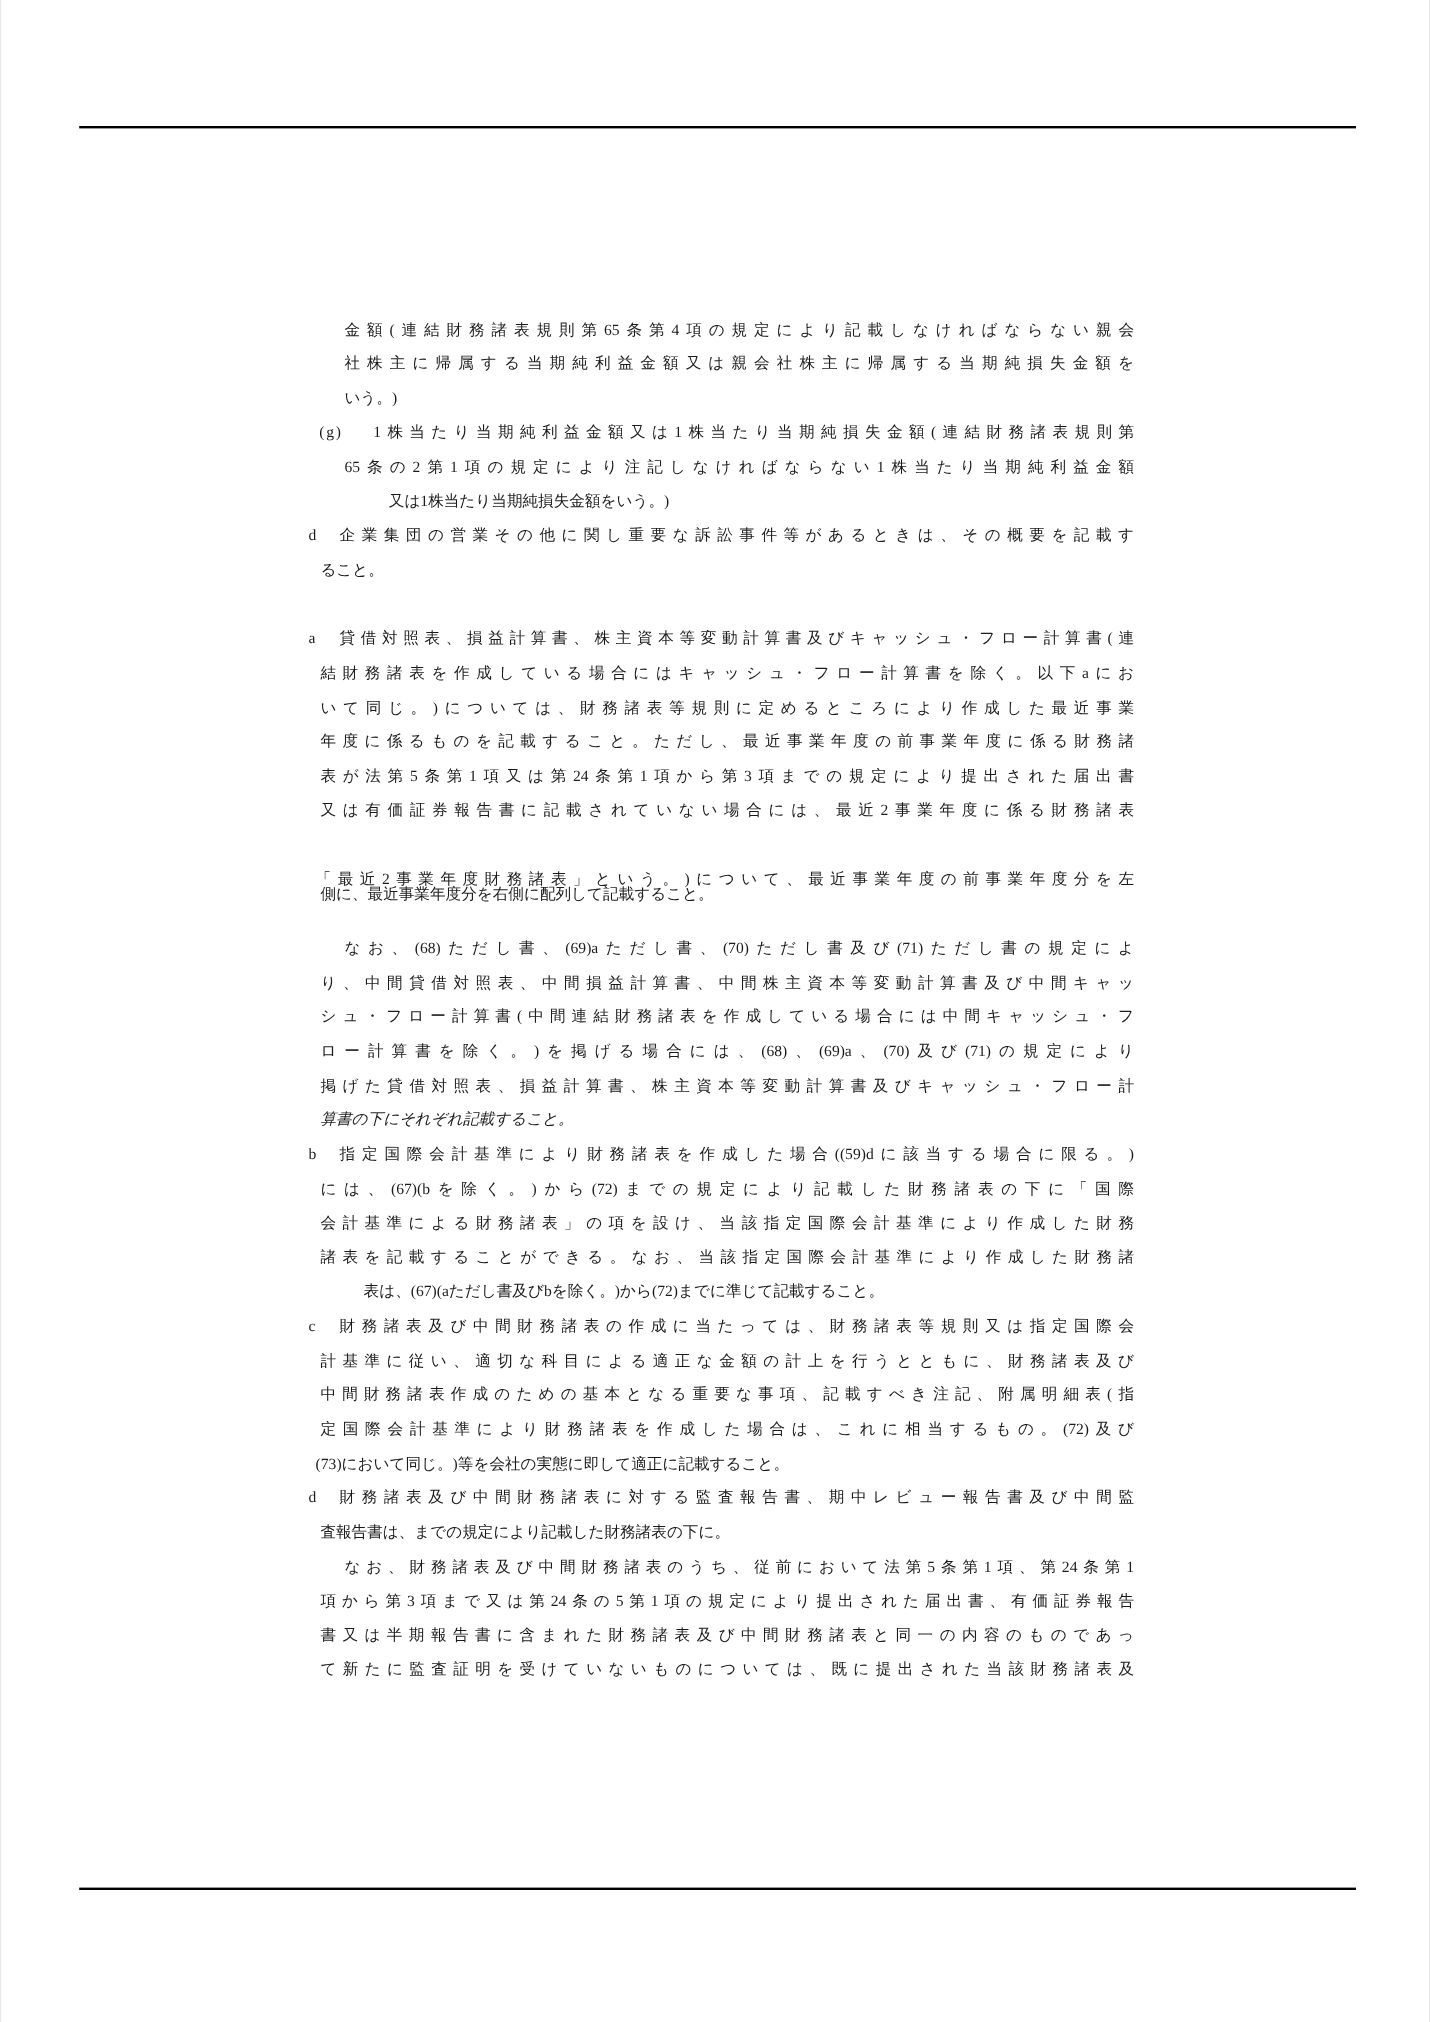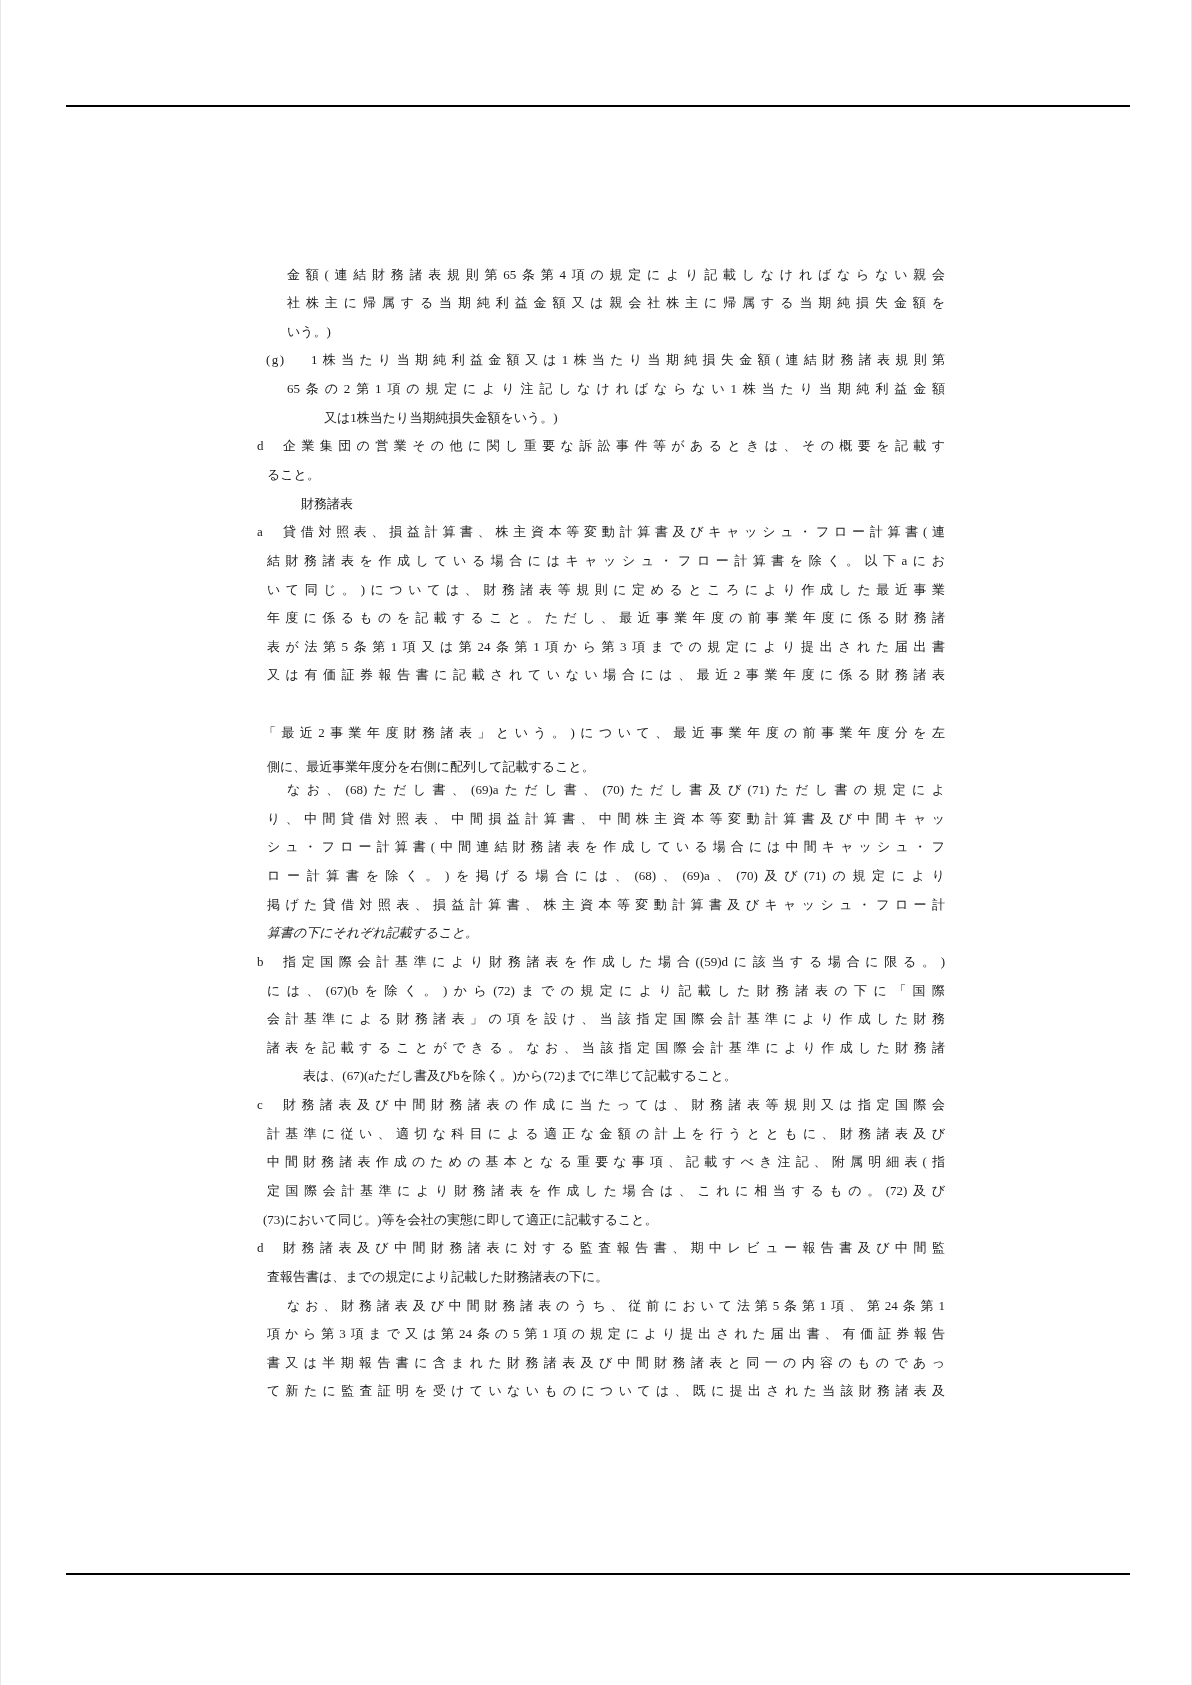--- a/index.html
+++ b/index.html
@@ -90,21 +90,20 @@
     </div>
     <div class="line just" style="top: 432.34px;">
       <span class="marker" style="left: 256px;">d</span>
       <div class="ltext" style="left: 282px; width: 662px;">企業集団の営業その他に関し重要な訴訟事件等があるときは、その概要を記載す</div>
     </div>
     <div class="line" style="top: 460.98px;">
       <div class="ltext" style="left: 266px; width: 678px;">ること。</div>
     </div>
     <div class="line" style="top: 489.62px;">
       <span class="marker" style="left: 228px; margin-top: 32px;">(67)</span>
-      <div class="ltext" style="left: 300px; width: 644px;">財務諸表</div>
     </div>
     <div class="line just" style="top: 518.26px;">
       <span class="marker" style="left: 256px;">a</span>
       <div class="ltext" style="left: 282px; width: 662px;">貸借対照表、損益計算書、株主資本等変動計算書及びキャッシュ・フロー計算書(連</div>
     </div>
     <div class="line just" style="top: 546.9px;">
       <div class="ltext" style="left: 266px; width: 678px;">結財務諸表を作成している場合にはキャッシュ・フロー計算書を除く。以下aにお</div>
     </div>
     <div class="line just" style="top: 575.54px;">
       <div class="ltext" style="left: 266px; width: 678px;">いて同じ。)については、財務諸表等規則に定めるところにより作成した最近事業</div>
@@ -114,21 +113,21 @@
     </div>
     <div class="line just" style="top: 632.82px;">
       <div class="ltext" style="left: 266px; width: 678px;">表が法第5条第1項又は第24条第1項から第3項までの規定により提出された届出書</div>
     </div>
     <div class="line just" style="top: 661.46px;">
       <div class="ltext" style="left: 266px; width: 678px;">又は有価証券報告書に記載されていない場合には、最近2事業年度に係る財務諸表</div>
     </div>
     <div class="line just" style="top: 718.74px;">
       <div class="ltext" style="left: 262px; width: 682px;">「最近2事業年度財務諸表」という。)について、最近事業年度の前事業年度分を左</div>
     </div>
-    <div class="line" style="top: 753px;">
+    <div class="line" style="top: 732px; font-family: Liberation Mono, monospace;">
       <div class="ltext" style="left: 266px; width: 678px;">側に、最近事業年度分を右側に配列して記載すること。</div>
     </div>
     <div class="line just" style="top: 776.02px;">
       <div class="ltext" style="left: 286px; width: 658px;">なお、(68)ただし書、(69)aただし書、(70)ただし書及び(71)ただし書の規定によ</div>
     </div>
     <div class="line just" style="top: 804.66px;">
       <div class="ltext" style="left: 266px; width: 678px;">り、中間貸借対照表、中間損益計算書、中間株主資本等変動計算書及び中間キャッ</div>
     </div>
     <div class="line just" style="top: 833.3px;">
       <div class="ltext" style="left: 266px; width: 678px;">シュ・フロー計算書(中間連結財務諸表を作成している場合には中間キャッシュ・フ</div>

